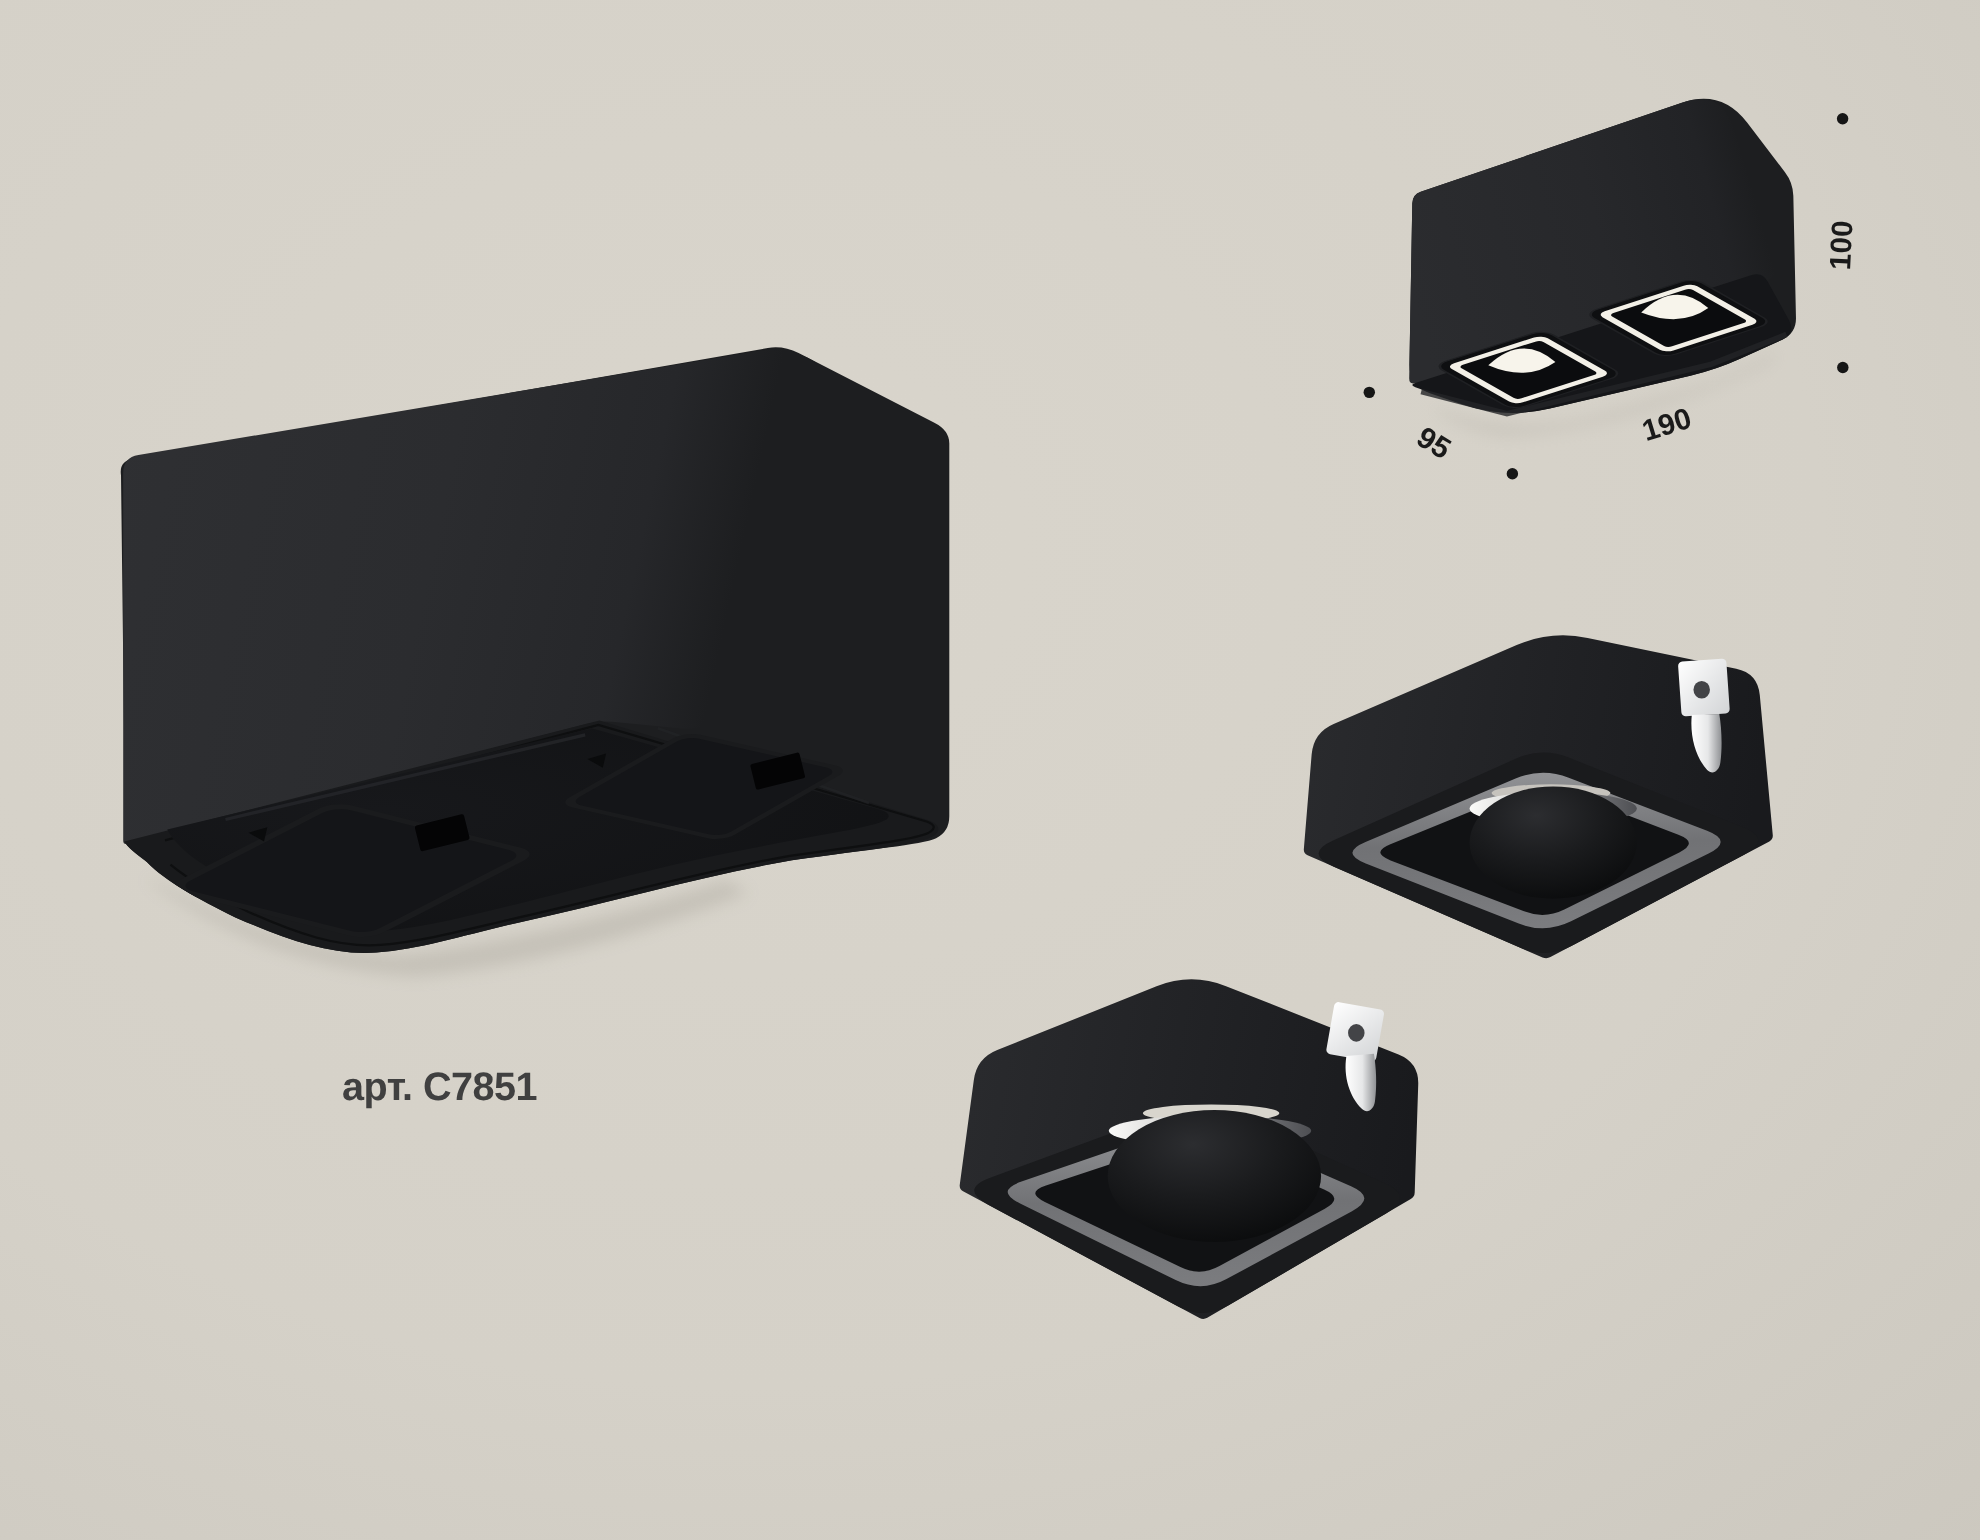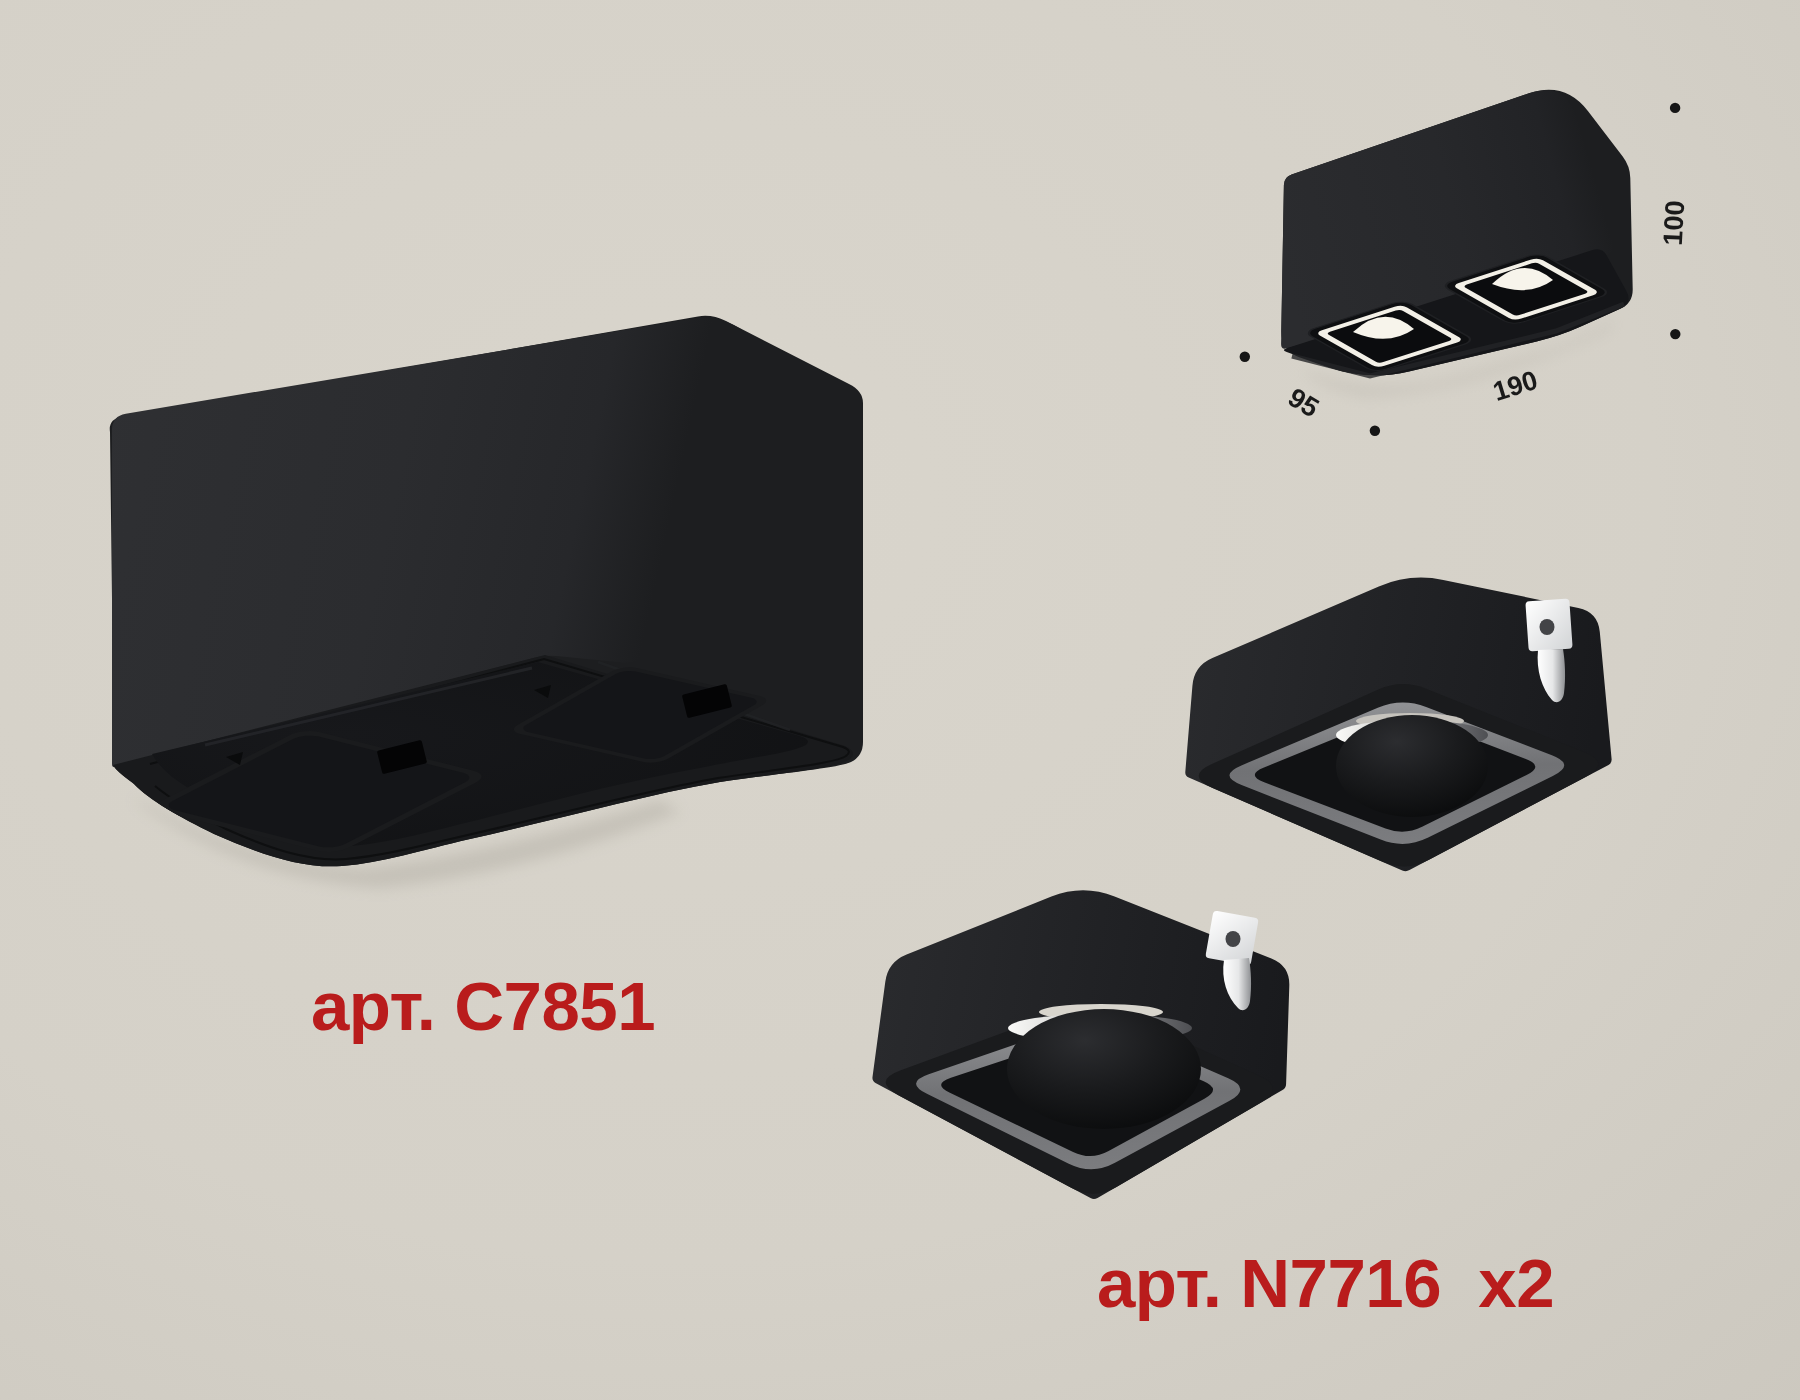--- a/index.html
+++ b/index.html
@@ -1,19 +1,19 @@
 <!DOCTYPE html>
 <html><head>
 <meta charset="utf-8">
 <style>
 html,body{margin:0;padding:0;width:1800px;height:1400px;overflow:hidden;background:#d5d1c8;}
 body{font-family:"Liberation Sans",sans-serif;position:relative;}
 .stage{position:absolute;left:0;top:0;width:1800px;height:1400px;}
 .stage svg{position:absolute;left:0;top:0;}
-.lbl{position:absolute;font-weight:bold;color:#b91c1c;font-size:69px;letter-spacing:-0.5px;white-space:pre;}
+.lbl{position:absolute;font-weight:bold;color:#404040;font-size:36px;letter-spacing:-0.5px;white-space:pre;}
 </style>
 </head>
 <body>
 <div class="stage">
 <svg width="1800" height="1400" viewBox="0 0 1800 1400">
 <defs>
 <radialGradient id="bg" cx="38%" cy="36%" r="90%">
  <stop offset="0" stop-color="#d9d5cc"></stop>
  <stop offset="0.6" stop-color="#d5d1c8"></stop>
  <stop offset="1" stop-color="#ccc8bf"></stop>
@@ -153,14 +153,13 @@
 <ellipse cx="1233" cy="939" rx="7.5" ry="8" fill="#434447"></ellipse>
 <path d="M1224,960 C1221,979 1227,997 1238,1008 C1243,1013 1249,1009 1250,1001 C1252,986 1251,970 1249,958 Z" fill="url(#clipHook)"></path>
 <path d="M898.4,1095.2 Q872.0,1081.0 900.2,1070.6 L1067.6,1009.0 Q1092.0,1000.0 1115.7,1010.7 L1258.7,1075.6 Q1286.0,1088.0 1260.1,1103.1 L1116.5,1186.9 Q1094.0,1200.0 1071.1,1187.7 Z" fill="#1a1b1d"></path>
 <path d="M927.4,1094.1 Q904.1,1082.7 928.7,1074.2 L1066.2,1026.9 Q1090.8,1018.4 1114.6,1028.8 L1228.2,1078.3 Q1252.0,1088.7 1229.1,1101.1 L1115.0,1162.8 Q1092.2,1175.2 1068.8,1163.7 Z" fill="url(#ringG2)"></path>
 <path d="M949.9,1092.7 Q931.9,1084.1 950.9,1077.8 L1070.9,1038.0 Q1089.9,1031.7 1108.3,1039.7 L1203.7,1081.3 Q1222.0,1089.3 1204.4,1098.8 L1108.6,1151.0 Q1091.1,1160.6 1073.1,1151.9 Z" fill="#111214"></path>
 <ellipse cx="1101" cy="1012" rx="62" ry="8" fill="#d8d5cd"></ellipse>
 <ellipse cx="1100" cy="1028" rx="92" ry="14" fill="url(#chrome)"></ellipse>
 <ellipse cx="1104" cy="1069" rx="97" ry="60" fill="url(#dome)"></ellipse>
 </svg>
 <div class="lbl" style="left:311px;top:967px;">арт. C7851</div>
-<div class="lbl" style="left:1097px;top:1244px;">арт. N7716&nbsp; x2</div>
 </div>
 
 </body></html>

